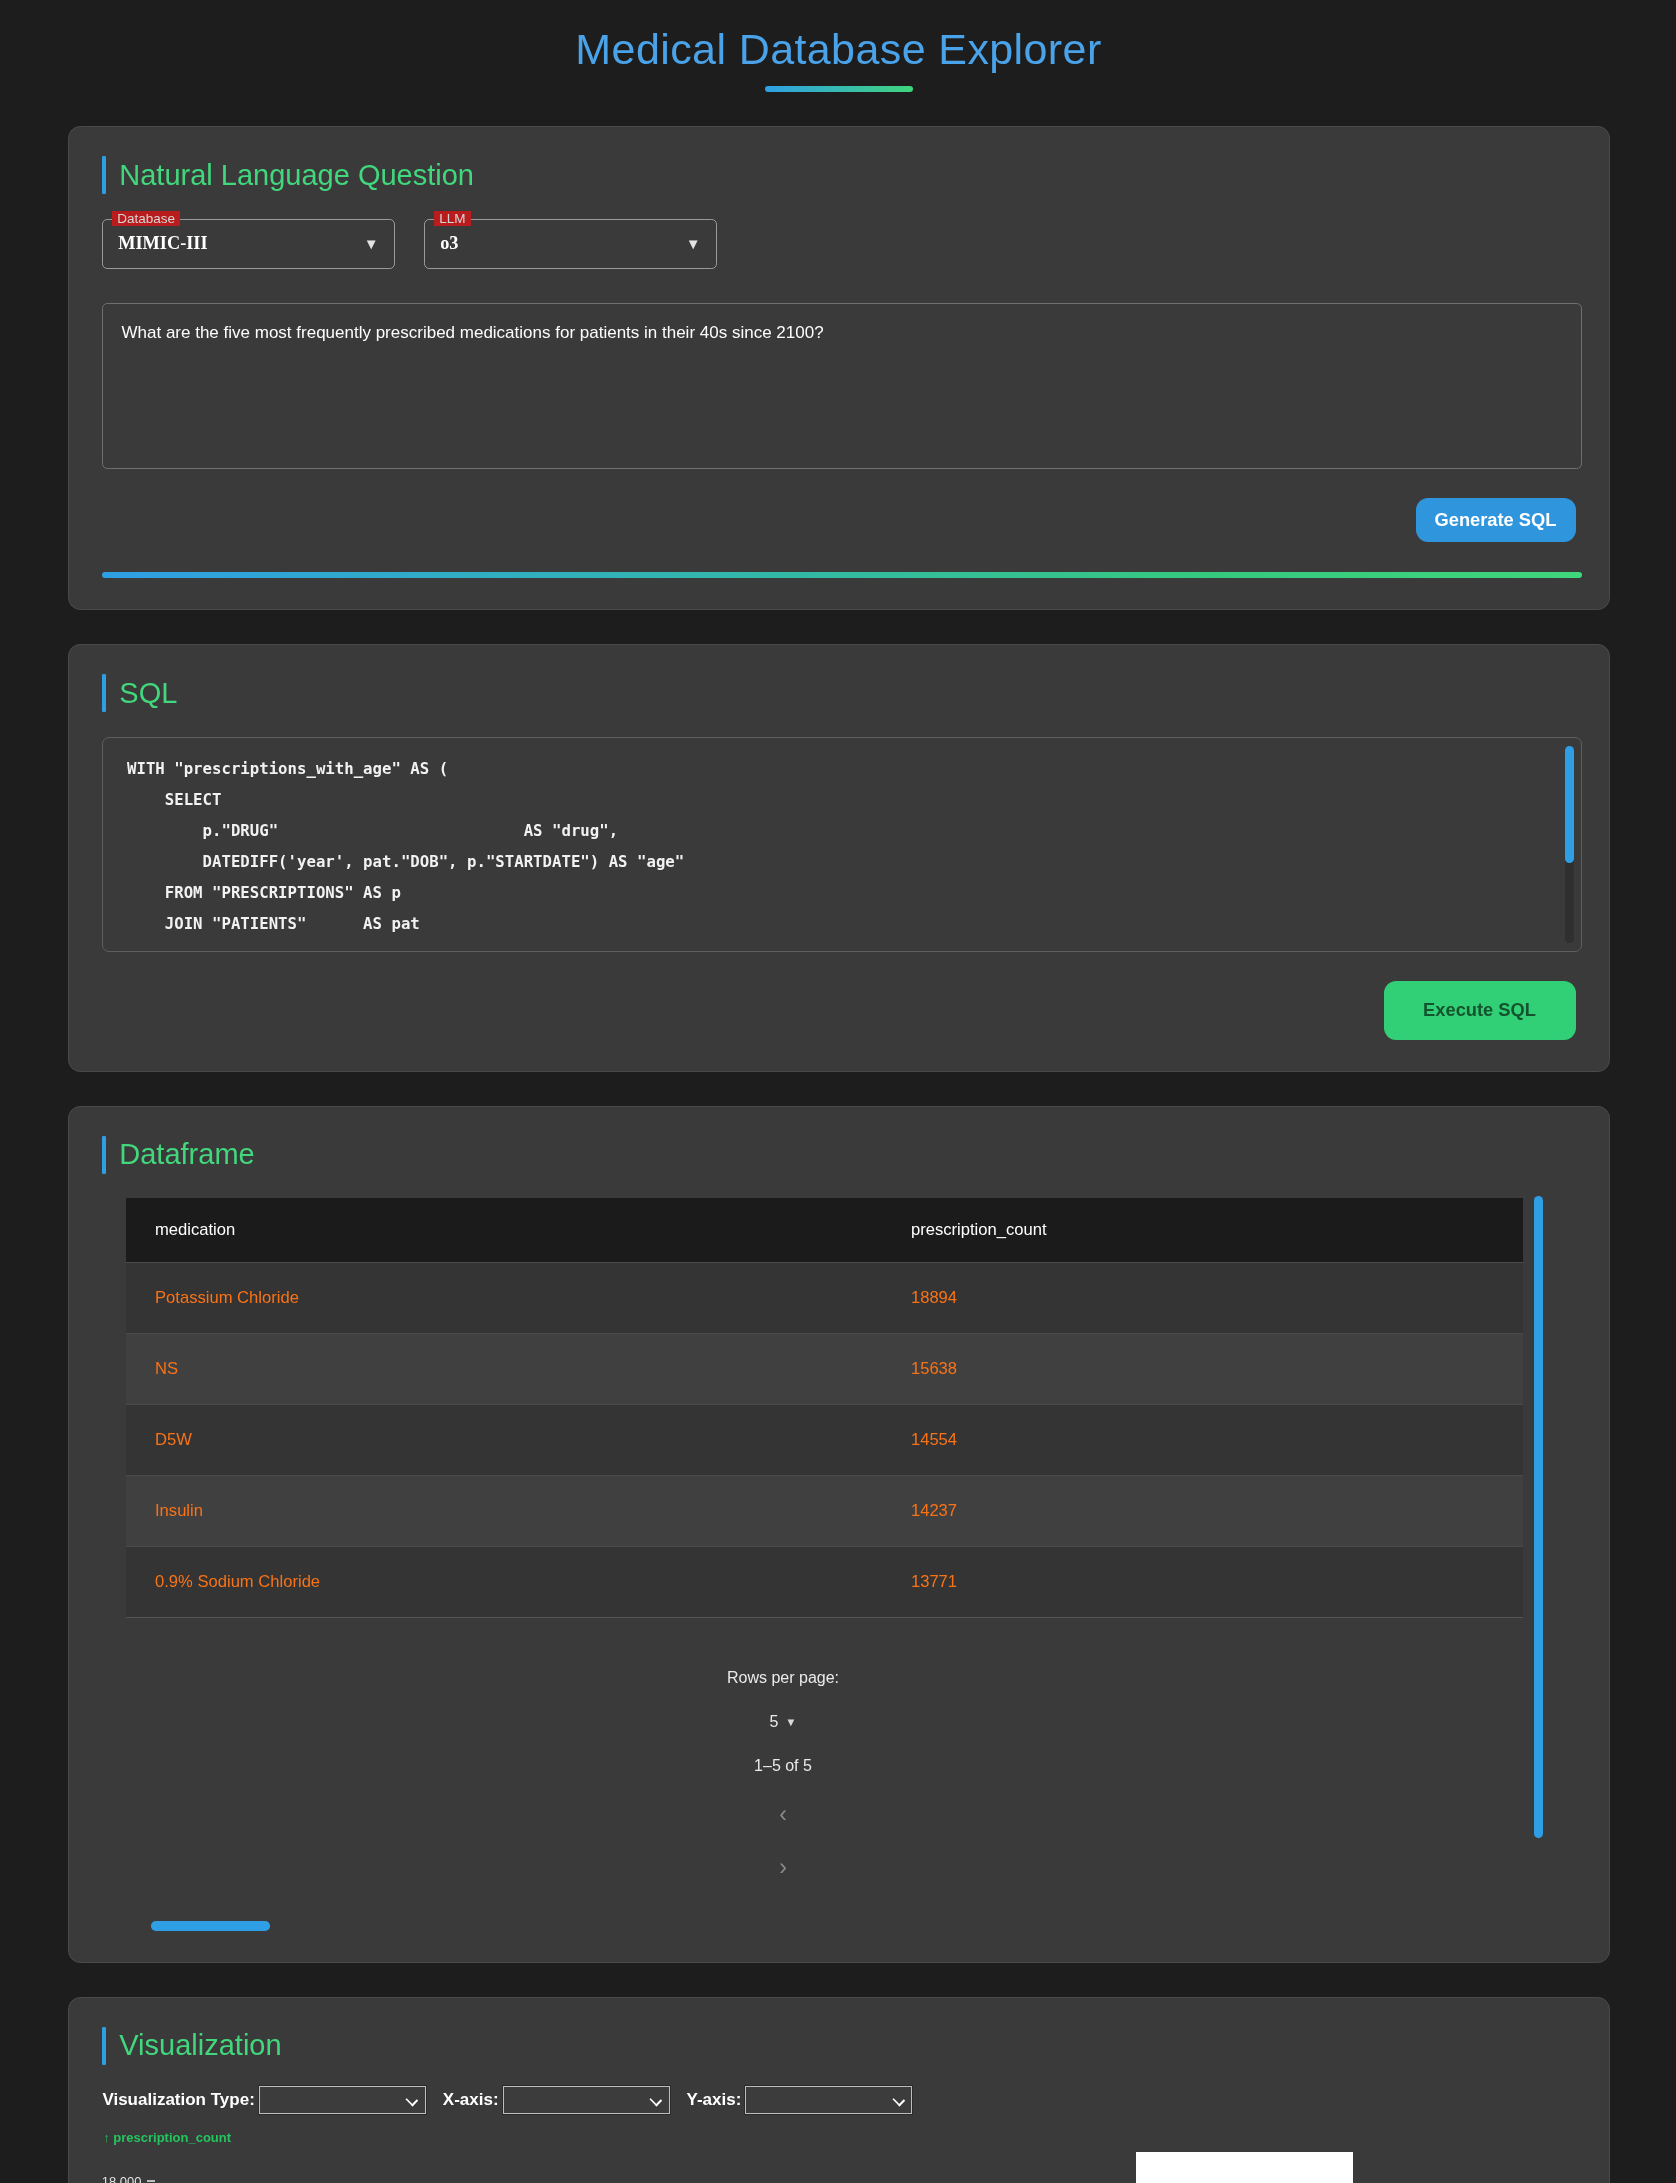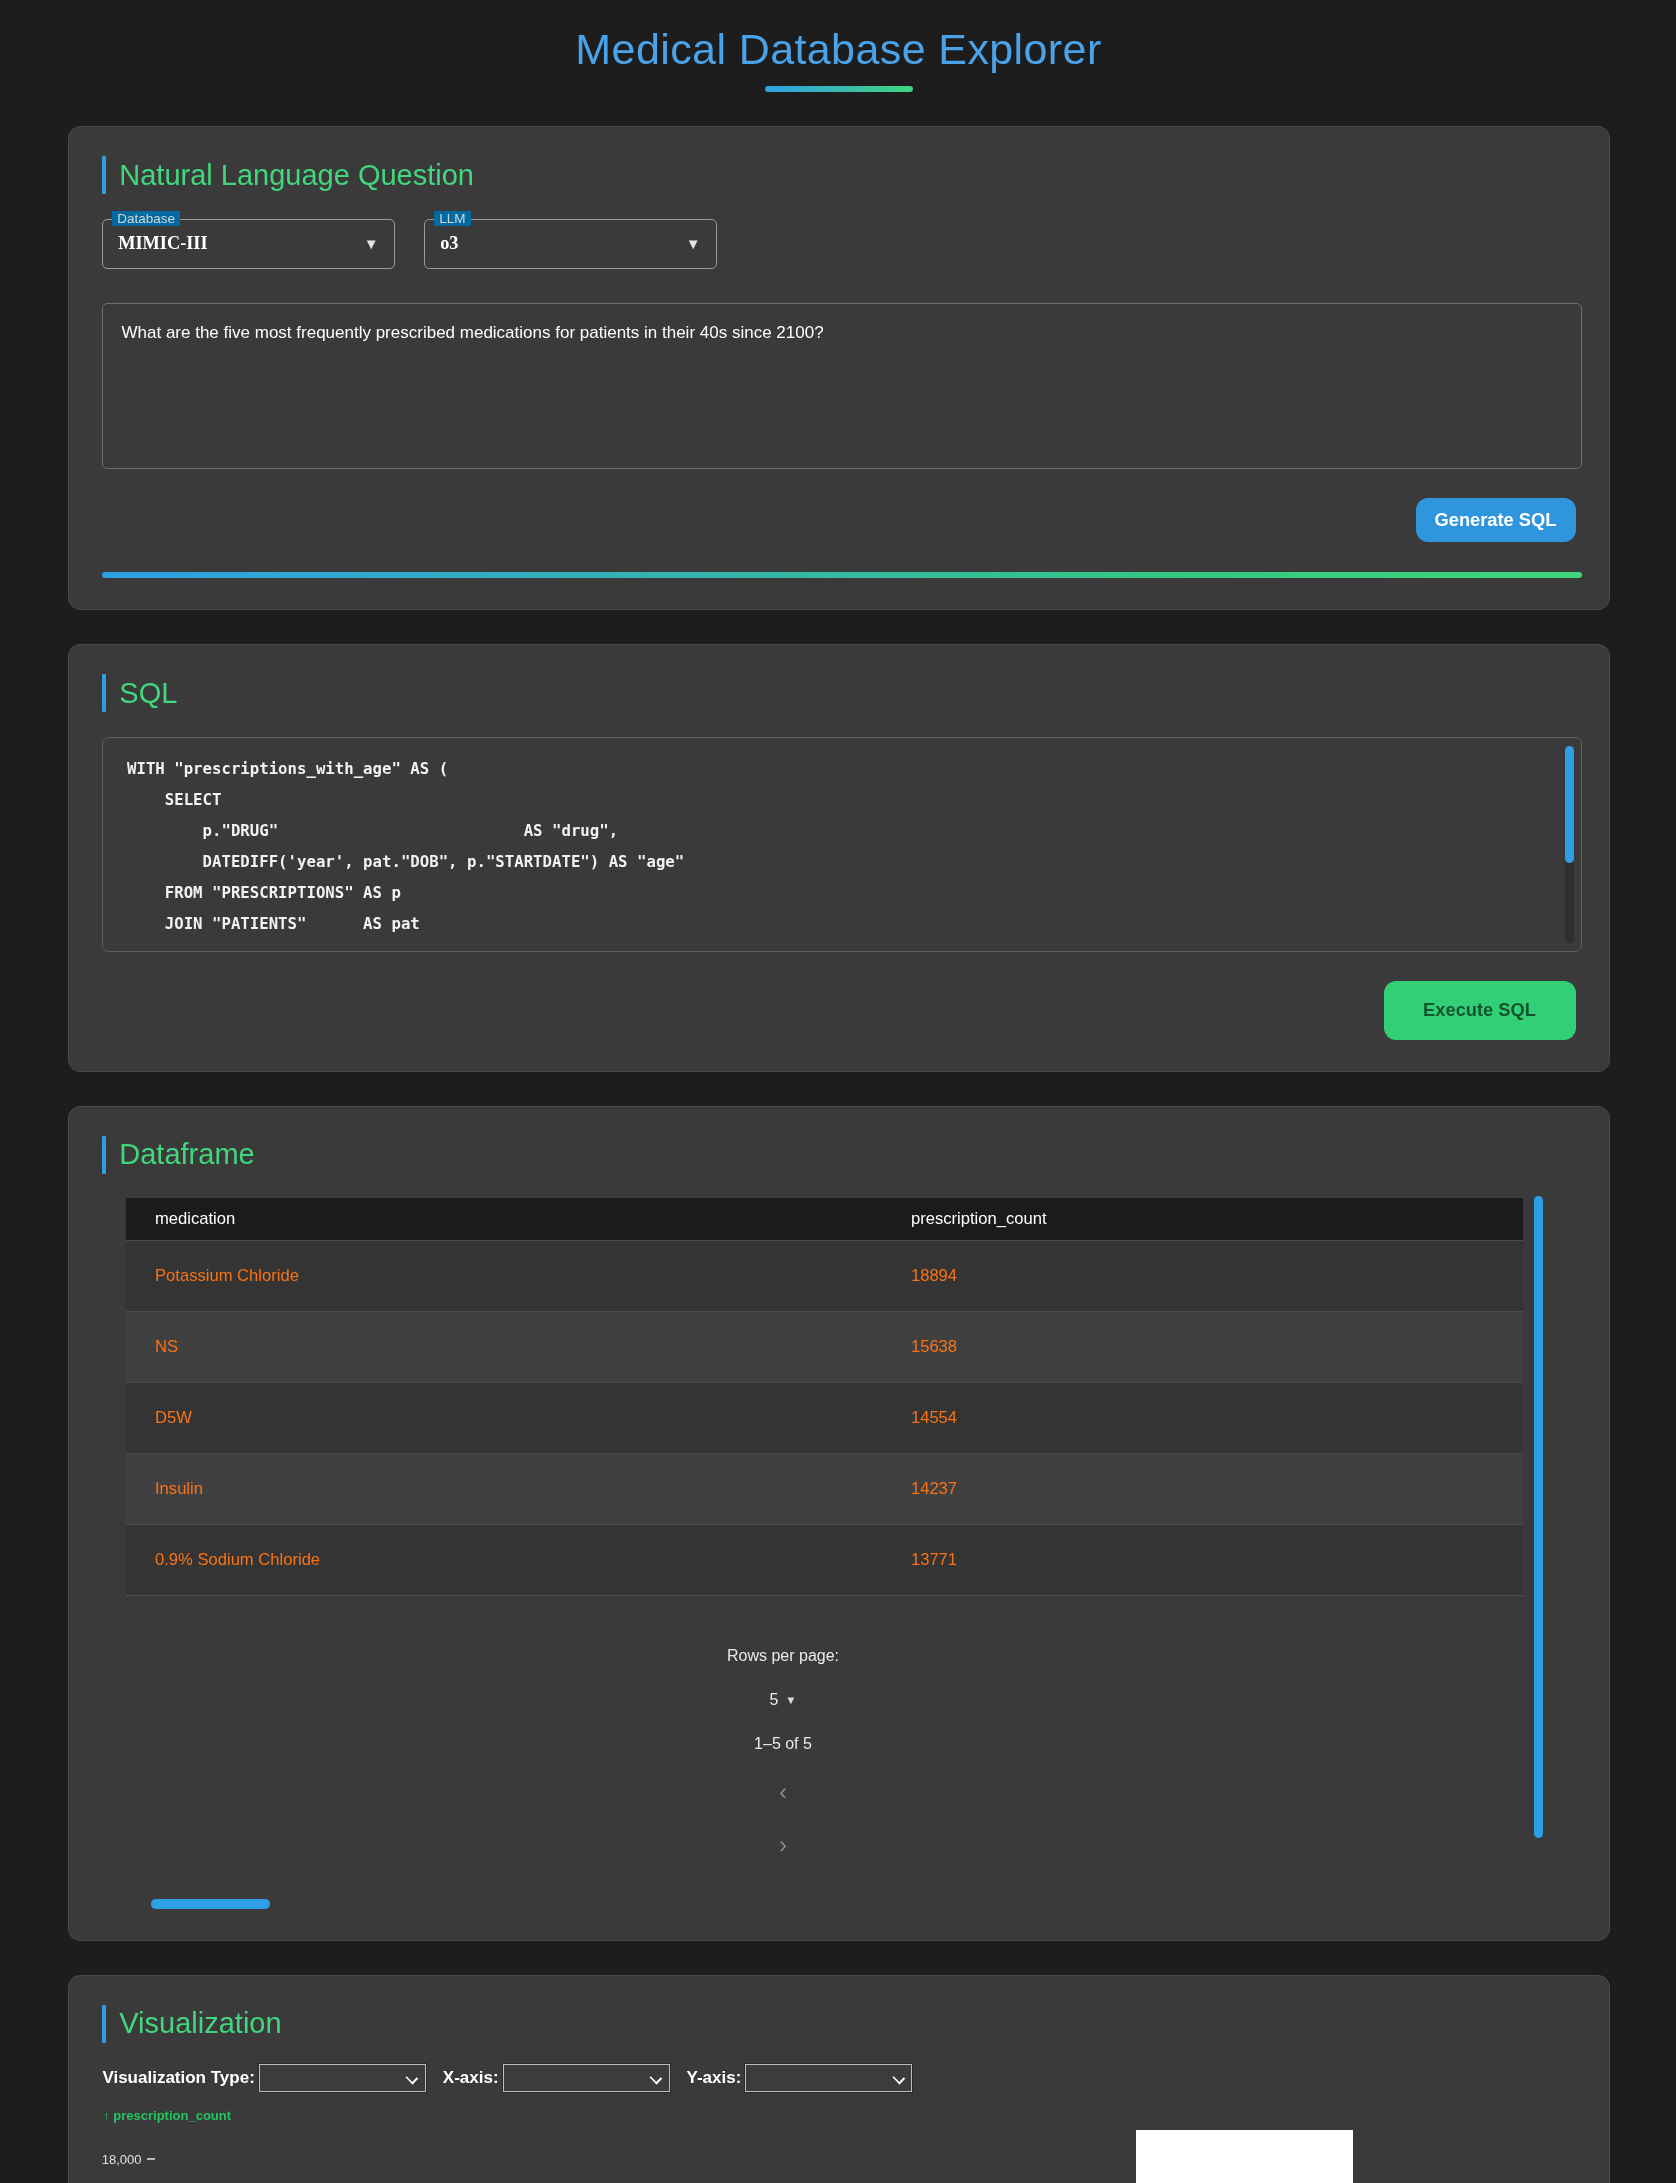--- a/index.html
+++ b/index.html
@@ -12,42 +12,42 @@
 
   .card { width:1542px; margin:34px auto 0; background:#3a3a3a; border:0.9px solid #4a4a4a; border-radius:12.2px; padding:29px 33px 31px; position:relative; }
 
   .card-heading { display:flex; align-items:center; margin-bottom:24.5px; }
   .accent-bar { width:4.8px; height:38px; background:#2f9fe5; border-radius:1.3px; margin-right:13px; }
   .card-heading h2 { color:#42d77d; font-size:29px; font-weight:400; }
 
   
   .selects-row { display:flex; gap:29px; margin-bottom:34px; }
   .mui-select { position:relative; width:293px; height:50px; border:0.9px solid #9a9a9a; border-radius:5.2px; display:flex; align-items:center; padding:0 15.7px; cursor:pointer; }
-  .mui-label { position:absolute; top:-8.7px; left:9.6px; background:#0369a1; padding:0 5.2px; font-size:13.5px; color:#d6d6d6; }
+  .mui-label { position:absolute; top:-8.7px; left:9.6px; background:#b91c1c; padding:0 5.2px; font-size:13.5px; color:#d6d6d6; }
   .mui-value { font-size:18.3px; font-weight:700; color:#ffffff;font-family:Liberation Serif, serif; }
   .mui-arrow { position:absolute; right:15px; color:#e3e3e3; font-size:15px; }
 
   .question-box { width:1480px; height:166px; border:0.9px solid #6f6f6f; border-radius:5.2px; padding:17.5px 19px; font-size:17px; font-weight:500; color:#fdfdfd; line-height:24.5px; background:#3a3a3a; }
 
   .btn-row { display:flex; justify-content:flex-end; margin-top:29px; }
   .btn { border:none; border-radius:12.2px; font-family:"Liberation Sans",sans-serif; cursor:pointer; }
   .btn-blue { background:#2f96dd; color:#ffffff; font-size:18.3px; font-weight:700; width:160px; height:44px; }
   .progress-bar { width:1480px; height:6.5px; border-radius:3.5px; margin-top:30px; background:linear-gradient(90deg,#2f9fe5 0%,#35c97f 75%,#3fd67c 100%); }
 
   
   .code-block { position:relative; width:1480px; height:215px; border:0.9px solid #5f5f5f; border-radius:7px; background:#3a3a3a; padding:15px 24.5px; overflow:hidden; }
   .code-block pre { font-family:"DejaVu Sans Mono", monospace; font-size:15.7px; line-height:31px; color:#f2f2f2; font-weight:700; white-space:pre; }
   .v-track { position:absolute; right:7px; top:7.9px; bottom:7.9px; width:8.7px; border-radius:4.4px; background:#2f2f2f; }
   .v-thumb-sql { position:absolute; right:7px; top:7.9px; width:8.7px; height:117px; border-radius:4.4px; background:#2f9fe5; }
   .btn-green { background:#31d077; color:#14532d; font-size:18.3px; font-weight:700; width:192px; height:59px; }
 
   
   .df-container { position:relative; margin:4.4px 24.5px 0; padding-right:28px; }
   .df-table { width:100%; border-collapse:collapse; }
-  .df-table th { background:#1b1b1b; color:#ffffff; font-size:16.6px; font-weight:500; text-align:left; height:42px; padding-left:29px; }
+  .df-table th { background:#1b1b1b; color:#ffffff; font-size:16.6px; font-weight:500; text-align:left; height:64px; padding-left:29px; }
   .df-table td { color:#f97316; font-size:16.6px; height:71px; padding-left:29px; }
   .df-table tbody tr:nth-child(odd)  td { background:#343434; border-top:1.3px solid #4a4a4a; }
   .df-table tbody tr:nth-child(even) td { background:#404040; border-top:1.3px solid #4a4a4a; }
   .df-divider { border-top:1.3px solid #555555; margin-top:0; }
   .df-vthumb { position:absolute; right:7.9px; top:-2.6px; height:642px; width:9.6px; border-radius:4.8px; background:#2f9fe5; }
   .df-pagination { display:flex; justify-content:flex-end; align-items:center; gap:26px; margin:51px 83px 0 0; color:#eaeaea; font-size:16px;flex-direction:column; }
   .rpp-value { display:flex; align-items:center; gap:7px; cursor:pointer; }
   .rpp-caret { font-size:11.4px; color:#d9d9d9; }
   .page-chevron { color:#8b8b8b; font-size:23px; padding:0 11.4px; cursor:default; }
   .df-hthumb { width:119px; height:9.6px; border-radius:4.8px; background:#2f9fe5; margin:40px 0 0 25px; }

